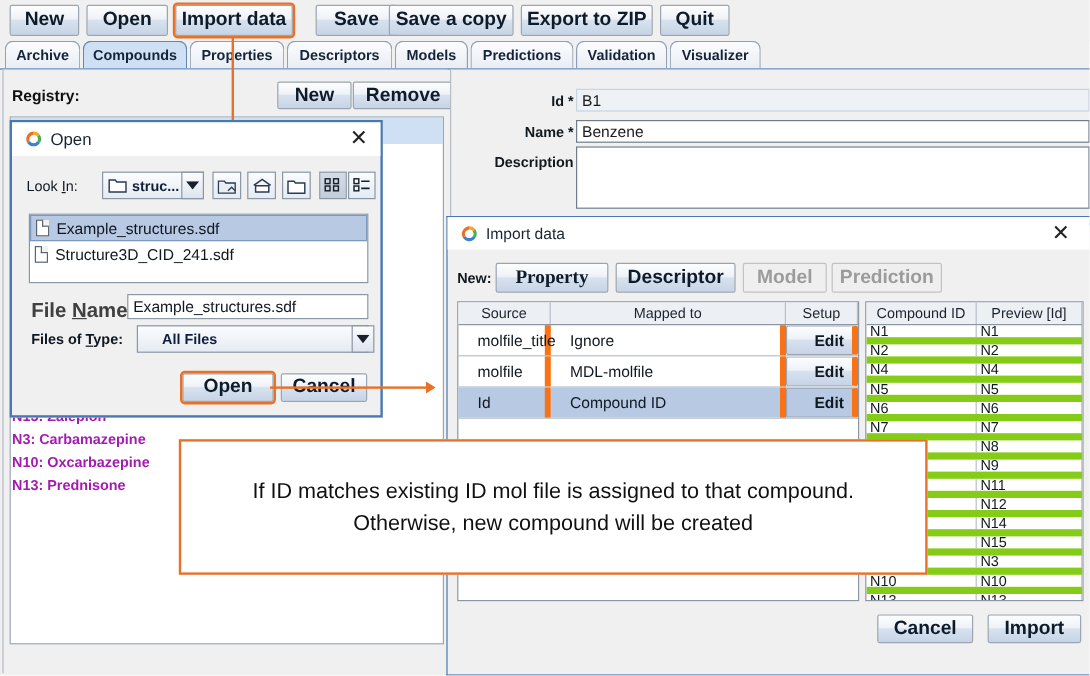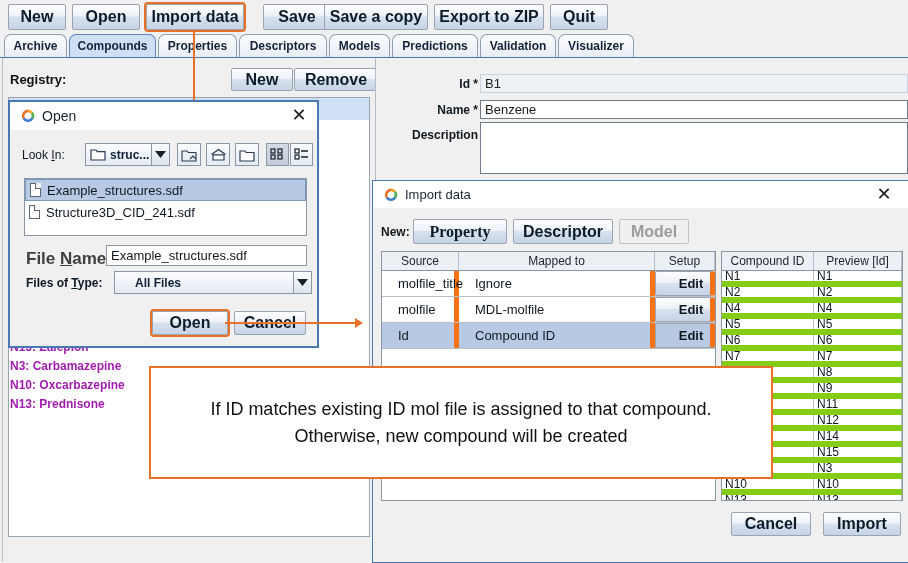--- a/index.html
+++ b/index.html
@@ -417,20 +417,21 @@
           <div class="c-cid">N13</div>
           <div class="c-pid">N13</div>
         </div>
       </div>
 
     <div id="btnImpCancel" class="jbtn">Cancel</div>
     <div id="btnImport" class="jbtn">Import</div>
   <div class="jbtn newbtn" style="left: 40px; width: 94px; font-family: Liberation Serif, serif;">Property</div>
       <div class="jbtn newbtn" style="left: 140px; width: 100px;">Descriptor</div>
       <div class="jbtn newbtn disabled" style="left: 246px; width: 70px;">Model</div>
+      <div class="jbtn newbtn disabled" style="left: 320px; width: 92px;">Prediction</div>
     </div>
 
   <div id="callout">
     <div>If ID matches existing ID mol file is assigned to that compound.</div>
     <div>Otherwise, new compound will be created</div>
   </div>
 
 </div>
 
 </body></html>

